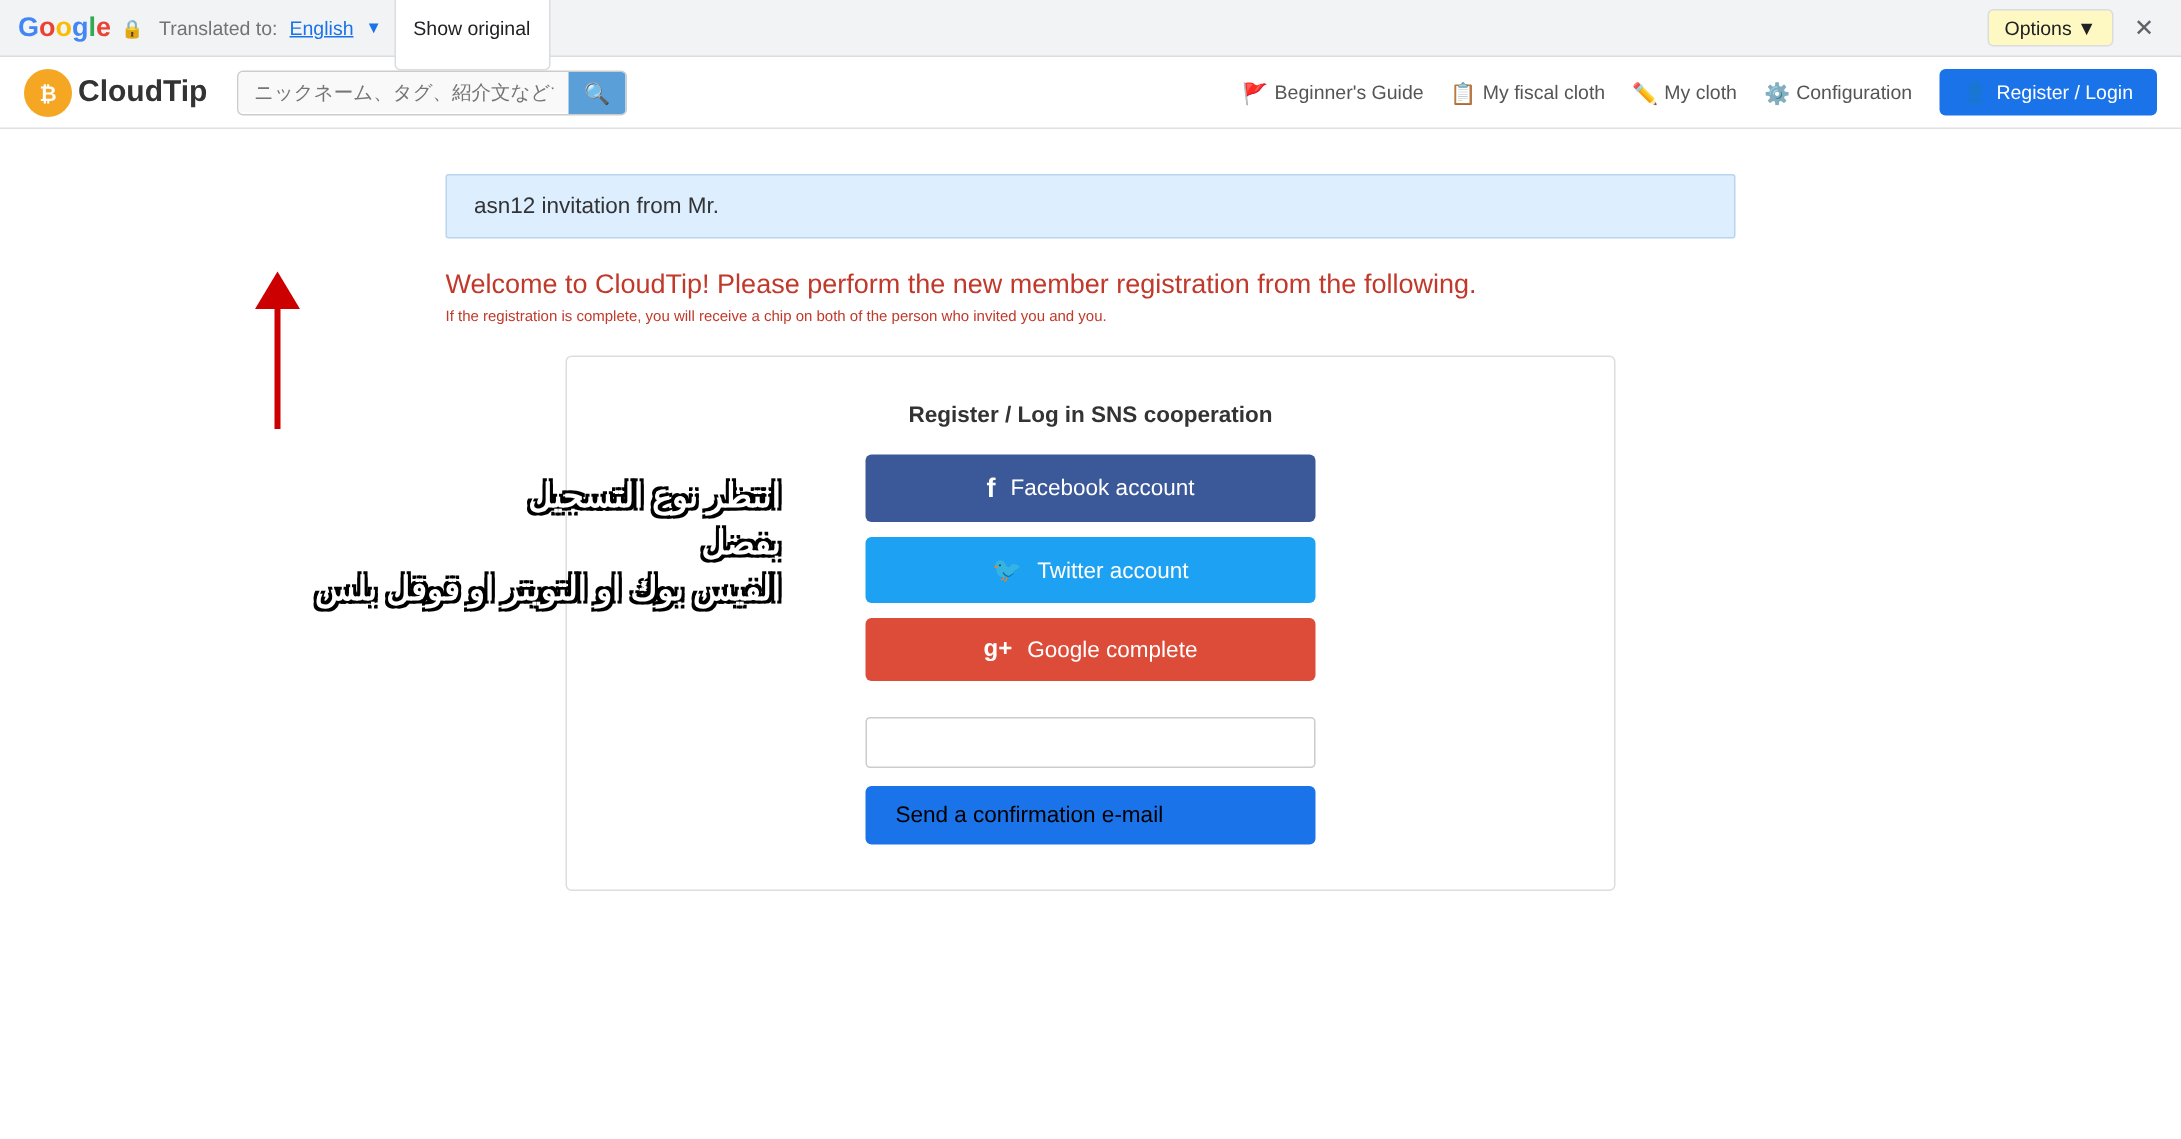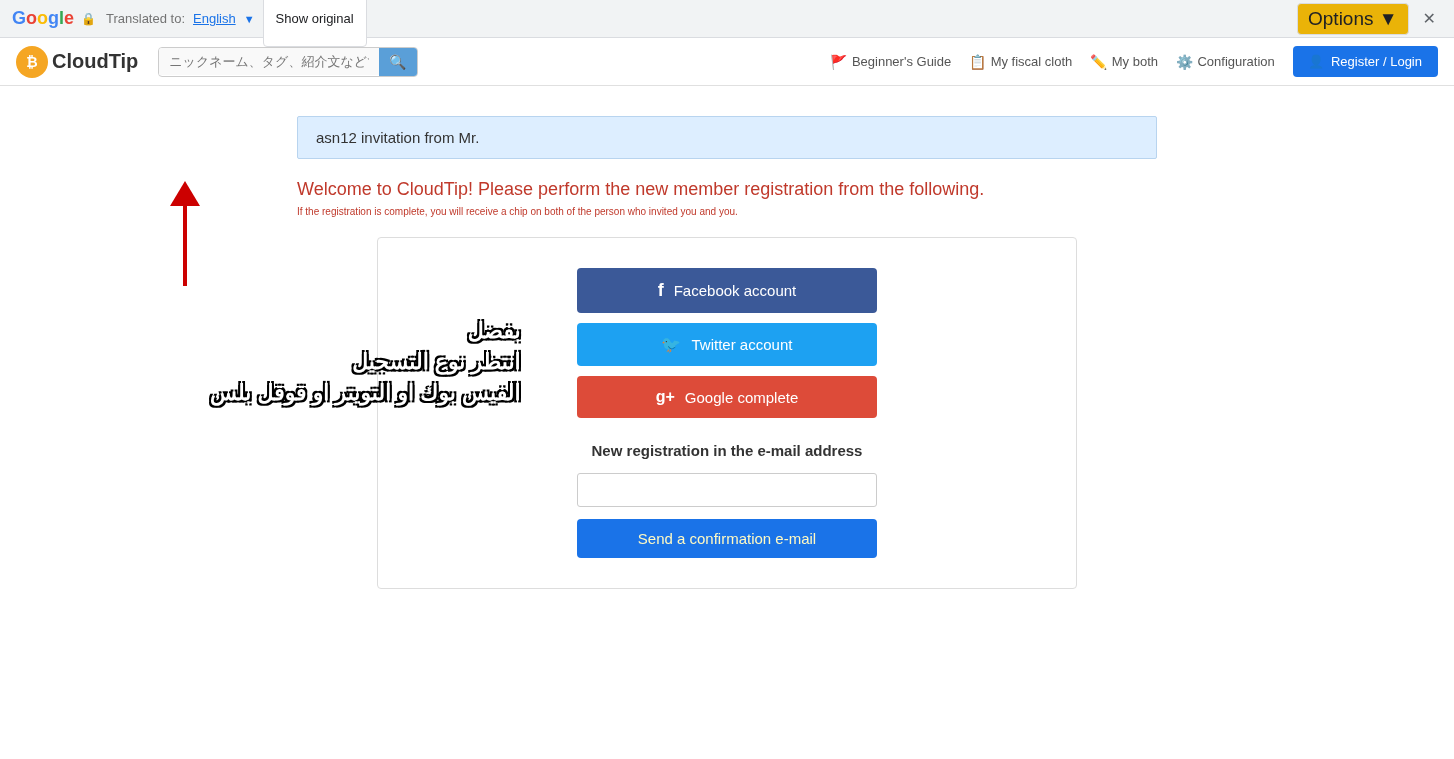--- a/index.html
+++ b/index.html
@@ -51,25 +51,25 @@
       background: #fff;
       border: 1px solid #dadce0;
       border-radius: 4px;
       padding: 20px 12px;
       font-size: 13px;
       cursor: pointer;
       color: #202124;
     }
     .translation-bar-spacer { flex: 1; }
     .options-btn {
-      background: #eab308;
+      background: #fef9c3;
       border: 1px solid #dadce0;
       border-radius: 4px;
       padding: 4px 10px;
-      font-size: 19px;
+      font-size: 13px;
       cursor: pointer;
       color: #202124;
     }
     .close-translation {
       background: none;
       border: none;
       cursor: pointer;
       font-size: 16px;
       color: #5f6368;
       padding: 2px 6px;
@@ -261,27 +261,27 @@
       font-size: 14px;
       outline: none;
     }
 
     .confirm-btn {
       display: block;
       width: 100%;
       max-width: 300px;
       margin: 0 auto;
       background: #1a73e8;
-      color: #fef9c3;
+      color: #000000;
       border: none;
       border-radius: 4px;
       padding: 11px 20px;
       font-size: 15px;
       cursor: pointer;
-      text-align: center;
+      text-align: left;
     }
 
     
     .overlay-annotation {
       position: absolute;
       left: 210px;
       top: 200px;
       z-index: 50;
       pointer-events: none;
     }
@@ -347,21 +347,21 @@
       <a class="nav-link">
         <span class="nav-icon">🚩</span>
         <span>Beginner's Guide</span>
       </a>
       <a class="nav-link">
         <span class="nav-icon">📋</span>
         <span>My fiscal cloth</span>
       </a>
       <a class="nav-link">
         <span class="nav-icon">✏️</span>
-        <span>My both</span>
+        <span>My cloth</span>
       </a>
       <a class="nav-link">
         <span class="nav-icon">⚙️</span>
         <span>Configuration</span>
       </a>
       <button class="register-btn">
         <span>👤</span>
         <span>Register / Login</span>
       </button>
     </div>
@@ -372,50 +372,50 @@
 
       <div class="invitation-box">
         <div class="invitation-title">asn12 invitation from Mr.</div>
       </div>
 
       <div class="welcome-text">Welcome to CloudTip! Please perform the new member registration from the following.</div>
       <div class="welcome-sub">If the registration is complete, you will receive a chip on both of the person who invited you and you.</div>
 
       <div class="registration-card">
 
+        <div class="sns-section-title">Register / Log in SNS cooperation</div>
 
         <button class="sns-btn facebook-btn">
           <span class="sns-btn-icon" style="font-weight:bold;font-size:18px;">f</span>
           <span>Facebook account</span>
         </button>
 
         <button class="sns-btn twitter-btn">
           <span class="sns-btn-icon">🐦</span>
           <span>Twitter account</span>
         </button>
 
         <button class="sns-btn google-btn">
           <span class="sns-btn-icon" style="font-weight:bold;">g+</span>
           <span>Google complete</span>
         </button>
 
         <div class="divider-section"></div>
-        <div class="email-section-title">New registration in the e-mail address</div>
 
         <input class="email-input" type="email" placeholder="" style="">
 
         <button class="confirm-btn">Send a confirmation e-mail</button>
 
       </div>
     </div>
 
     <div class="overlay-annotation">
       <div class="annotation-text">
+        <div>انتظر نوع التسجيل</div>
         <div>بفضل</div>
-        <div>انتظر نوع التسجيل</div>
         <div>الفيس بوك او التويتر او قوقل بلس</div>
       </div>
     </div>
 
     <svg class="red-arrow" viewBox="0 0 60 120" xmlns="http://www.w3.org/2000/svg">
       <line x1="30" y1="110" x2="30" y2="20" stroke="#cc0000" stroke-width="4"></line>
       <polygon points="30,5 15,30 45,30" fill="#cc0000"></polygon>
     </svg>
   </div>
 

